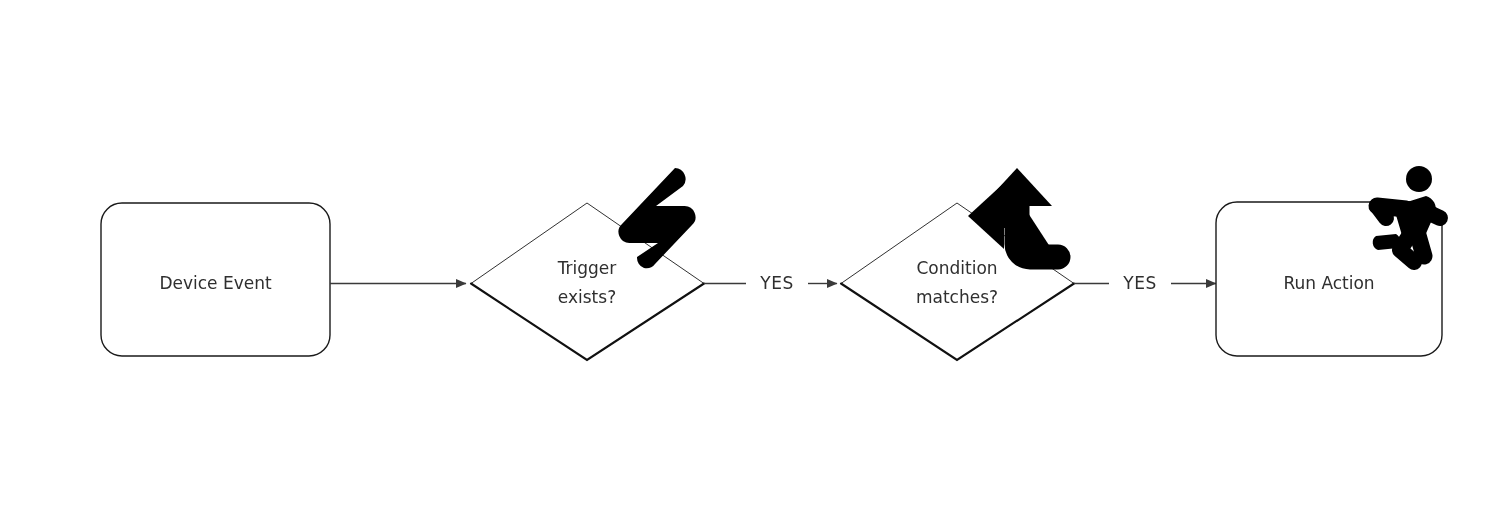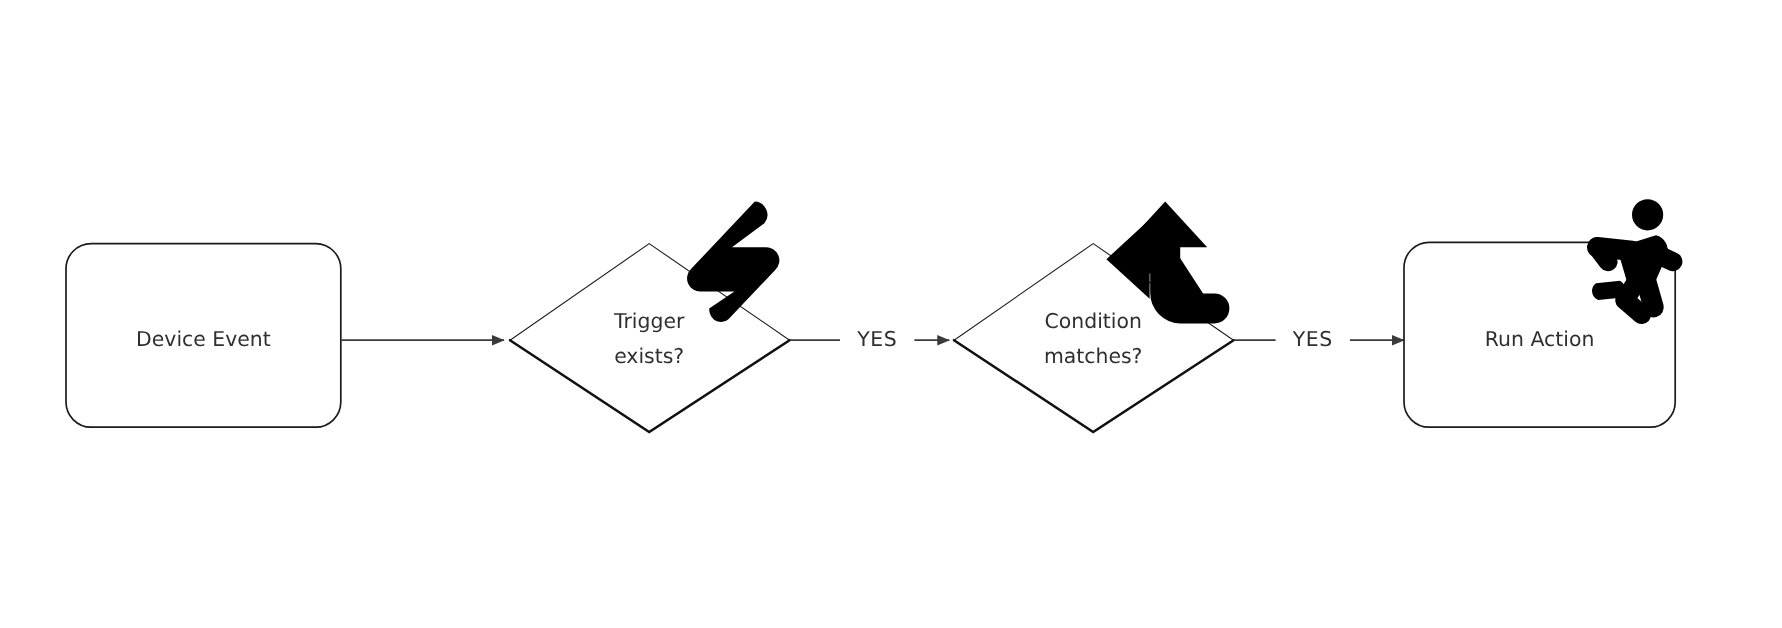--- a/index.html
+++ b/index.html
@@ -7,20 +7,21 @@
     padding: 0;
     background: #ffffff;
   }
   #canvas {
     position: relative;
     width: 1406px;
     height: 523px;
     background: #ffffff;
     overflow: hidden;
     font-family: "DejaVu Sans", "Liberation Sans", sans-serif;
+    margin-left: 46px;
   }
   #flow-svg {
     position: absolute;
     left: 0;
     top: 0;
     width: 1485px;
     height: 523px;
   }
   .node-label {
     font-family: "DejaVu Sans", "Liberation Sans", sans-serif;

